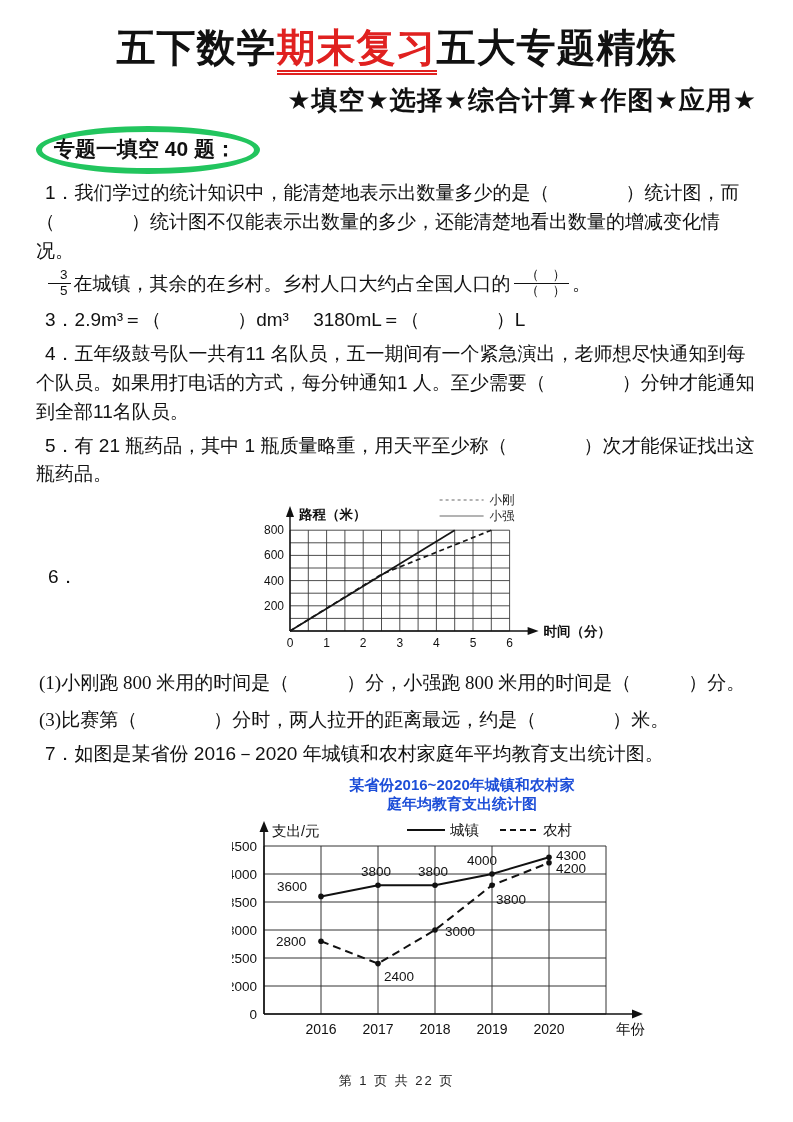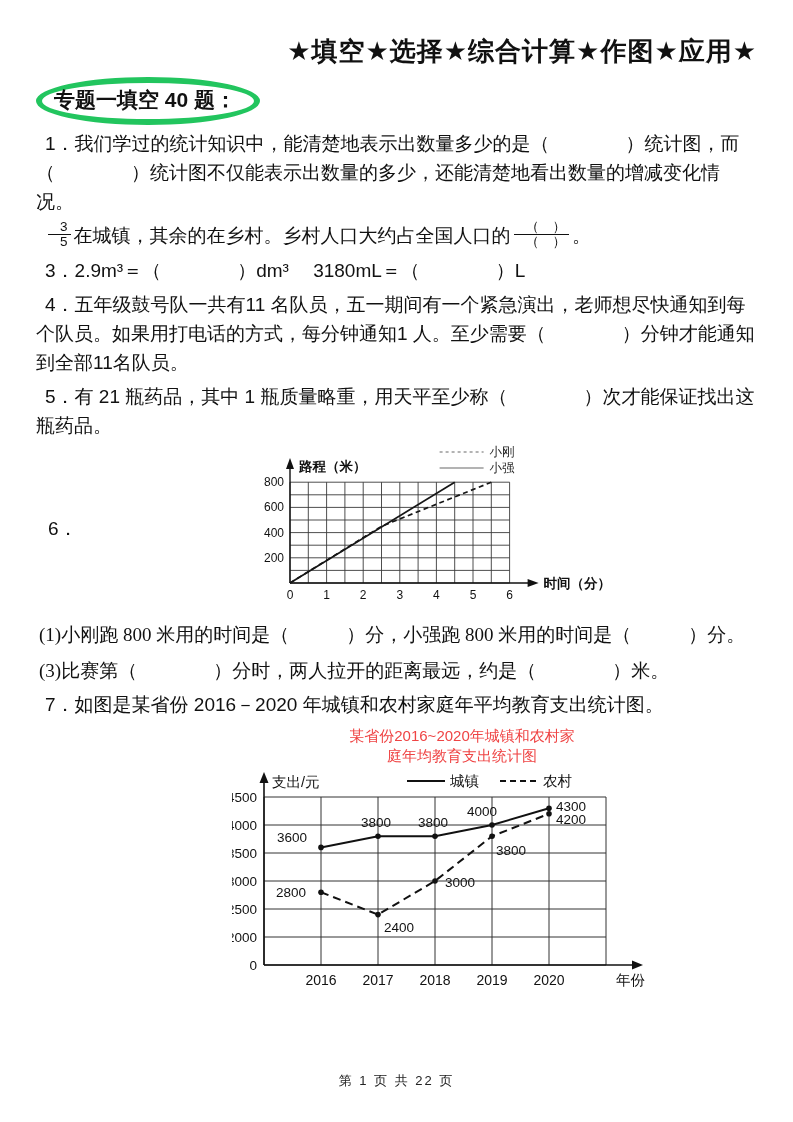--- a/index.html
+++ b/index.html
@@ -23,32 +23,33 @@
   .frac .den { border-top:1.5px solid #111; }
   .frac .num, .frac .den { padding:0 3px; }
 
   
   .q6-row { display:flex; align-items:center; margin-top:4px; }
   .q6-row .qnum { font-size:19px; margin-left:12px; }
   .chart6-wrap { margin-left:176px; }
 
   
   .chart7-block { margin-left:196px; margin-top:6px; width:460px; }
-  .chart7-title { text-align:center; font-size:15px; line-height:1.3; color:#ef4444; margin-bottom:2px; }
+  .chart7-title { text-align:center; font-size:15px; line-height:1.3; color:#1d4ed8; margin-bottom:2px;font-weight:bold; }
 
   svg text { font-family:"Liberation Sans","DejaVu Sans",sans-serif; }
 
   .footer { position:absolute; left:0; right:0; bottom:32px; text-align:center;
     font-size:13px; letter-spacing:2px; color:#222; }
 </style>
 </head>
 <body>
 
 <div class="page">
 
+  <div class="title"><span>五下数学</span><span class="red-ul">期末复习</span><span>五大专题精炼</span></div>
 
   <div class="subtitle">★填空★选择★综合计算★作图★应用★</div>
 
   <div class="section-line">
     <span class="section-oval">专题一填空 40 题：</span>
   </div>
 
   <p class="q">1．我们学过的统计知识中，能清楚地表示出数量多少的是（　　　　）统计图，而（　　　　）统计图不仅能表示出数量的多少，还能清楚地看出数量的增减变化情况。</p>
 
   <p class="q"><span class="frac">

